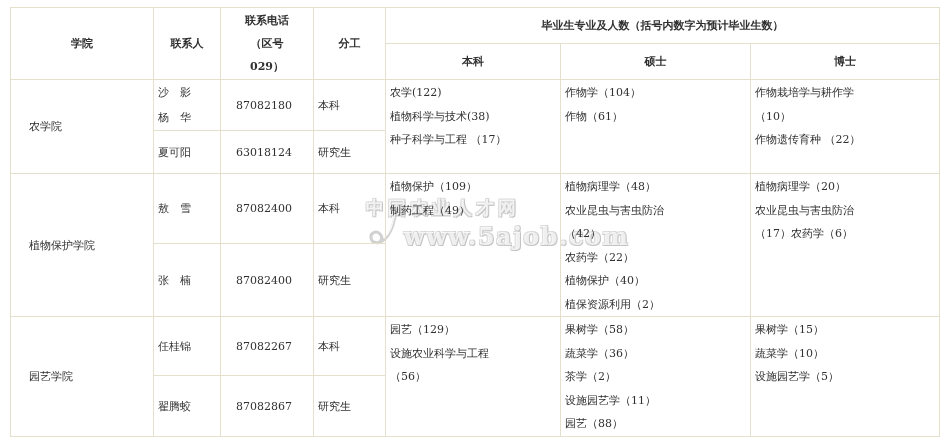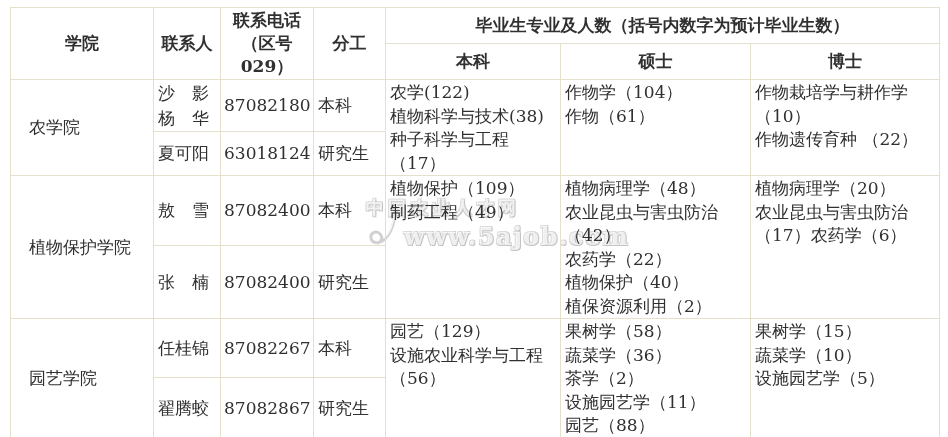--- a/index.html
+++ b/index.html
@@ -16,21 +16,21 @@
     position: absolute; left: 10px; top: 7px;
     width: 929px;
     border-collapse: collapse;
     table-layout: fixed;
     z-index: 2;
     background: transparent;
   }
   .tbl td, .tbl th {
     border: 1px solid #e5e0cb;
     color: #303030;
-    font-size: 17px;
+    font-size: 11px;
     overflow: hidden;
     background: transparent;
   }
   .tbl th {
     font-weight: bold;
     text-align: center;
     vertical-align: middle;
     padding: 0 2px;
     line-height: 23px;
   }
@@ -41,21 +41,21 @@
     padding: 0 2px 0 4px;
     line-height: 25px;
   }
   .pre { white-space: pre-wrap; }
   td.spec {
     vertical-align: top;
     line-height: 23.5px;
     padding: 1px 2px 0 4px;
   }
   td.college { padding-left: 18px; }
-  td.phone   { padding-left: 3px; }
+  td.phone   { padding-left: 15px; }
   td.role    { padding-left: 4px; }
   td.cname   { padding-left: 4px; }
 
   tr.trh1 { height: 36px; }
   tr.trh2 { height: 36px; }
   tr.tr1a { height: 51px; }
   tr.tr1b { height: 43px; }
   tr.tr2a { height: 70px; }
   tr.tr2b { height: 73px; }
   tr.tr3a { height: 59px; }

